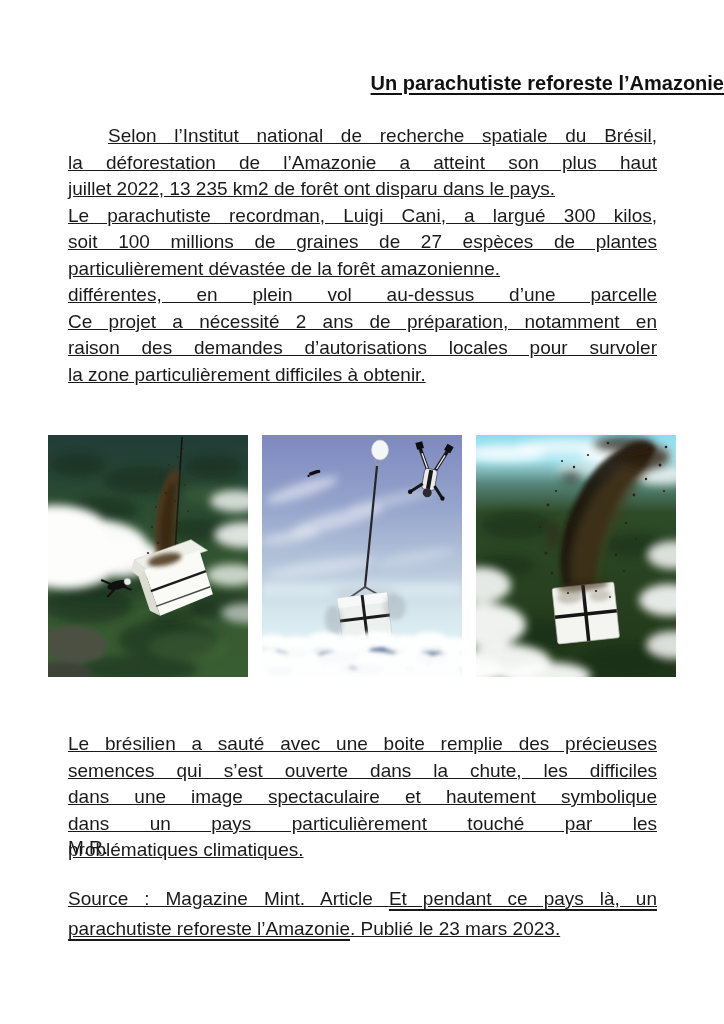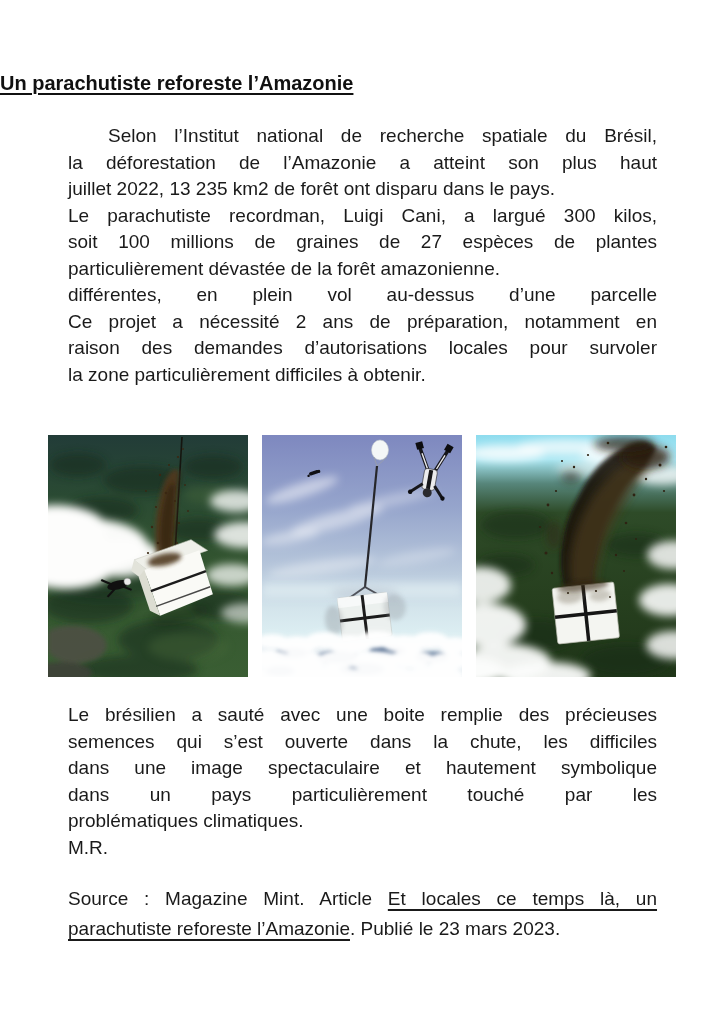--- a/index.html
+++ b/index.html
@@ -1,30 +1,30 @@
 <!DOCTYPE html>
 <html><head>
 <meta charset="utf-8">
 <style>
   html,body{margin:0;padding:0;background:#ffffff;}
   .page{
     position:relative;width:724px;height:1024px;background:#ffffff;
     font-family:"Liberation Sans",sans-serif;color:#1a1a1a;overflow:hidden;
   }
   .title{
-    position:absolute;top:72px;left:0;width:724px;text-align:left;
+    position:absolute;top:72px;left:0;width:724px;text-align:right;
     font-size:20px;font-weight:bold;color:#111;
   }
   .title .title-text{
     text-decoration:underline;text-decoration-thickness:2px;text-underline-offset:3px;
   }
   .textcol{position:absolute;left:68px;width:589px;font-size:19px;line-height:26.5px;}
   .intro{top:123px;}
-  .closing{top:702px;}
-  .line{text-align:justify;text-align-last:justify;}
+  .closing{top:731px;}
+  .line{text-align:justify;text-align-last:justify;text-decoration:underline;}
   .line.last{text-align-last:left;}
   .line.indent{text-indent:40px;}
   .signature{position:absolute;top:835px;left:68px;width:589px;
     font-size:19px;line-height:26.5px;}
   .source{position:absolute;top:884px;left:68px;width:589px;
     font-size:19px;line-height:30px;}
   .u{text-decoration:underline;text-decoration-thickness:1.5px;text-underline-offset:3.5px;}
   .photos{position:absolute;top:435px;left:48px;width:628px;height:242px;
     display:flex;gap:14px;}
   .photo{width:200px;height:242px;flex:0 0 auto;display:block;}
@@ -338,17 +338,17 @@
       <div class="line">Le brésilien a sauté avec une boite remplie des précieuses</div>
       <div class="line">semences qui s’est ouverte dans la chute, les difficiles</div>
       <div class="line">dans une image spectaculaire et hautement symbolique</div>
       <div class="line">dans un pays particulièrement touché par les</div>
       <div class="line last">problématiques climatiques.</div>
     </div>
 
   <div class="signature">M.R.</div>
 
   <div class="source">
-      <div class="line"><span>Source : Magazine Mint. Article </span><span class="u">Et locales ce temps là, un</span></div>
+      <div class="line"><span>Source : Magazine Mint. Article </span><span class="u">Et pendant ce pays là, un</span></div>
       <div class="line last"><span class="u">parachutiste reforeste l’Amazonie</span><span>. Publié le 23 mars 2023.</span></div>
     </div>
 
 </div>
 
 </body></html>

